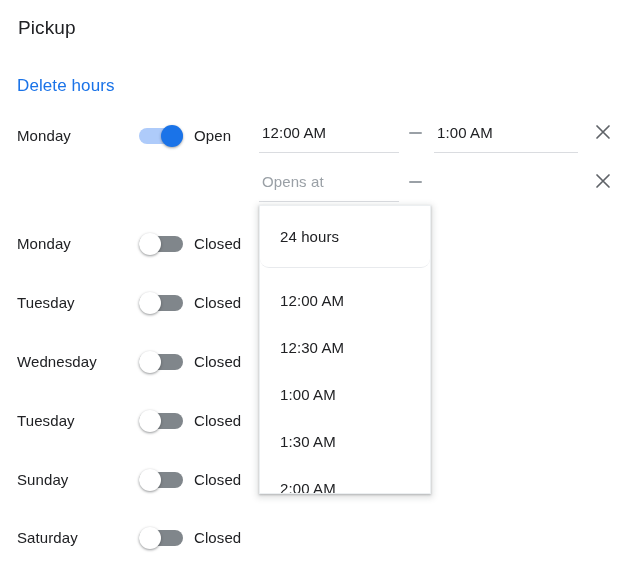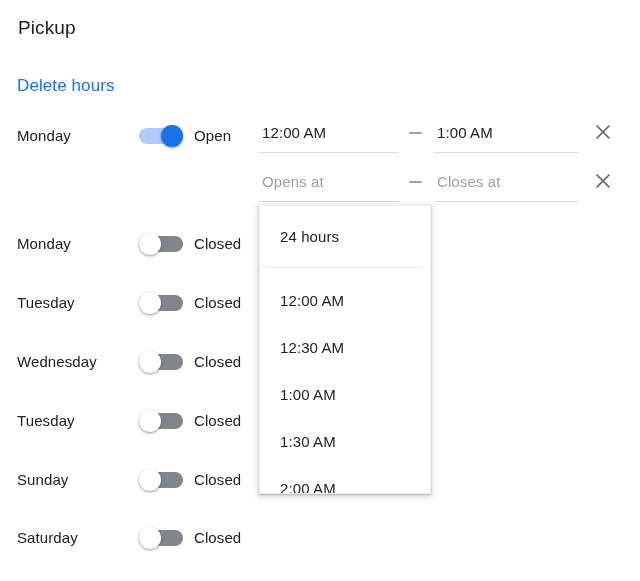--- a/index.html
+++ b/index.html
@@ -272,21 +272,20 @@
   <span class="remove-btn">
     <svg width="22" height="22" viewBox="0 0 22 22">
       <path d="M5 5 L17 17 M17 5 L5 17" stroke="#5f6368" stroke-width="1.7" stroke-linecap="round" fill="none"></path>
     </svg>
   </span>
 </div>
 
 <div class="time-row" style="top:168px">
   <input class="time-field from" type="text" readonly="" placeholder="Opens at" style="">
   <span class="range-dash"></span>
-  <input class="time-field to" type="text" readonly="" placeholder="Closes at" style="">
   <span class="remove-btn">
     <svg width="22" height="22" viewBox="0 0 22 22">
       <path d="M5 5 L17 17 M17 5 L5 17" stroke="#5f6368" stroke-width="1.7" stroke-linecap="round" fill="none"></path>
     </svg>
   </span>
 </div>
 
 <div class="dropdown">
   <div class="dd-group-top">
     <div class="dd-item tall">24 hours</div>

